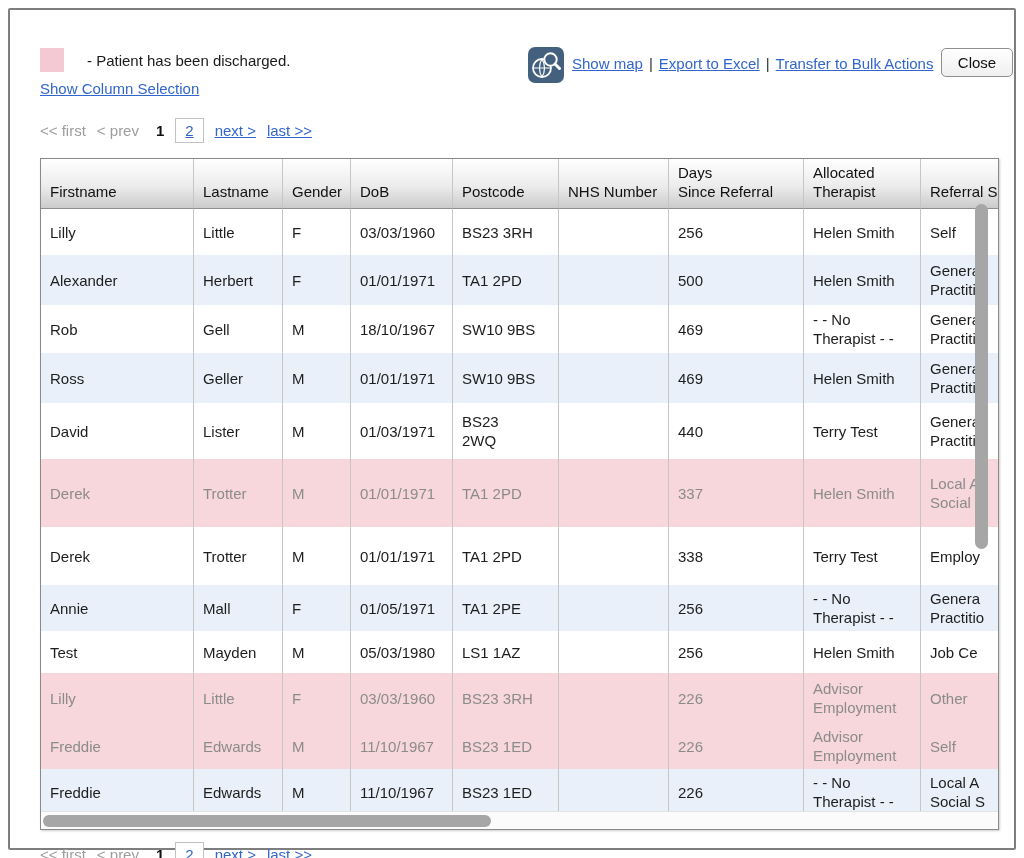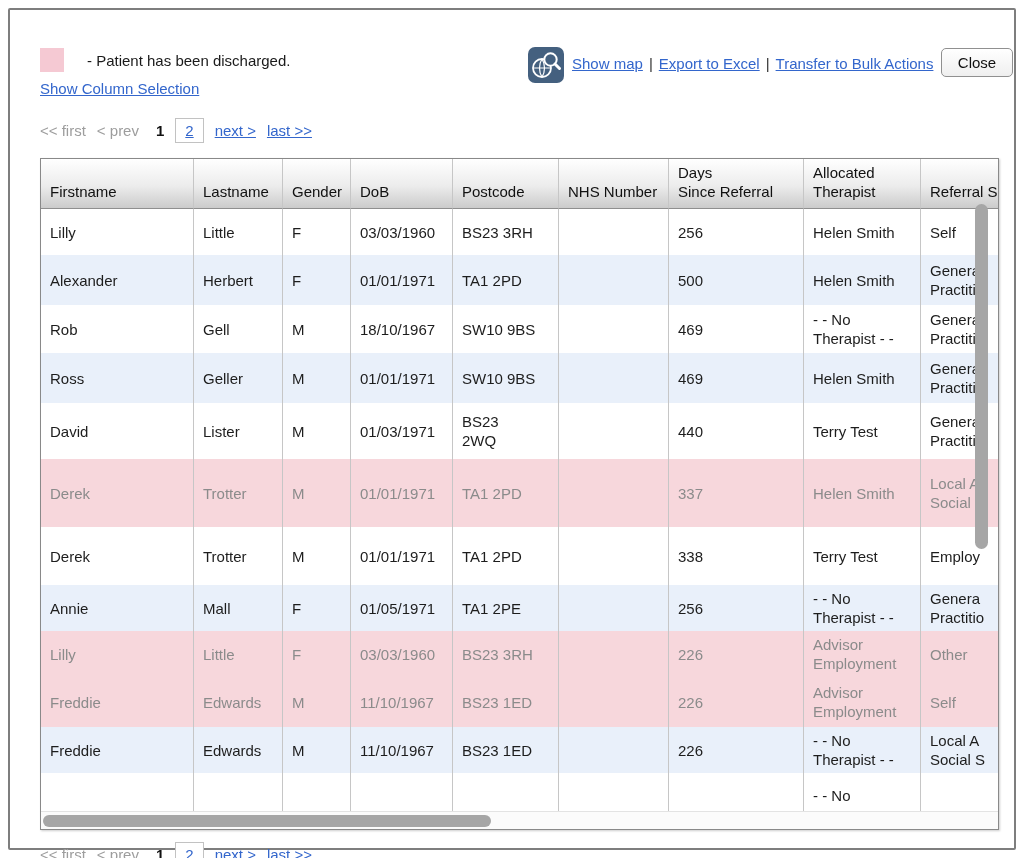--- a/index.html
+++ b/index.html
@@ -209,20 +209,31 @@
             <td>F</td>
             <td>01/05/1971</td>
             <td>TA1 2PE</td>
             <td></td>
             <td>256</td>
             <td>- - No
 Therapist - -</td>
             <td>Genera
 Practitio</td>
           </tr>
+          <tr class="plain">
+            <td>Test</td>
+            <td>Mayden</td>
+            <td>M</td>
+            <td>05/03/1980</td>
+            <td>LS1 1AZ</td>
+            <td></td>
+            <td>256</td>
+            <td>Helen Smith</td>
+            <td>Job Ce</td>
+          </tr>
           <tr class="discharged">
             <td>Lilly</td>
             <td>Little</td>
             <td>F</td>
             <td>03/03/1960</td>
             <td>BS23 3RH</td>
             <td></td>
             <td>226</td>
             <td>Advisor
 Employment</td>

